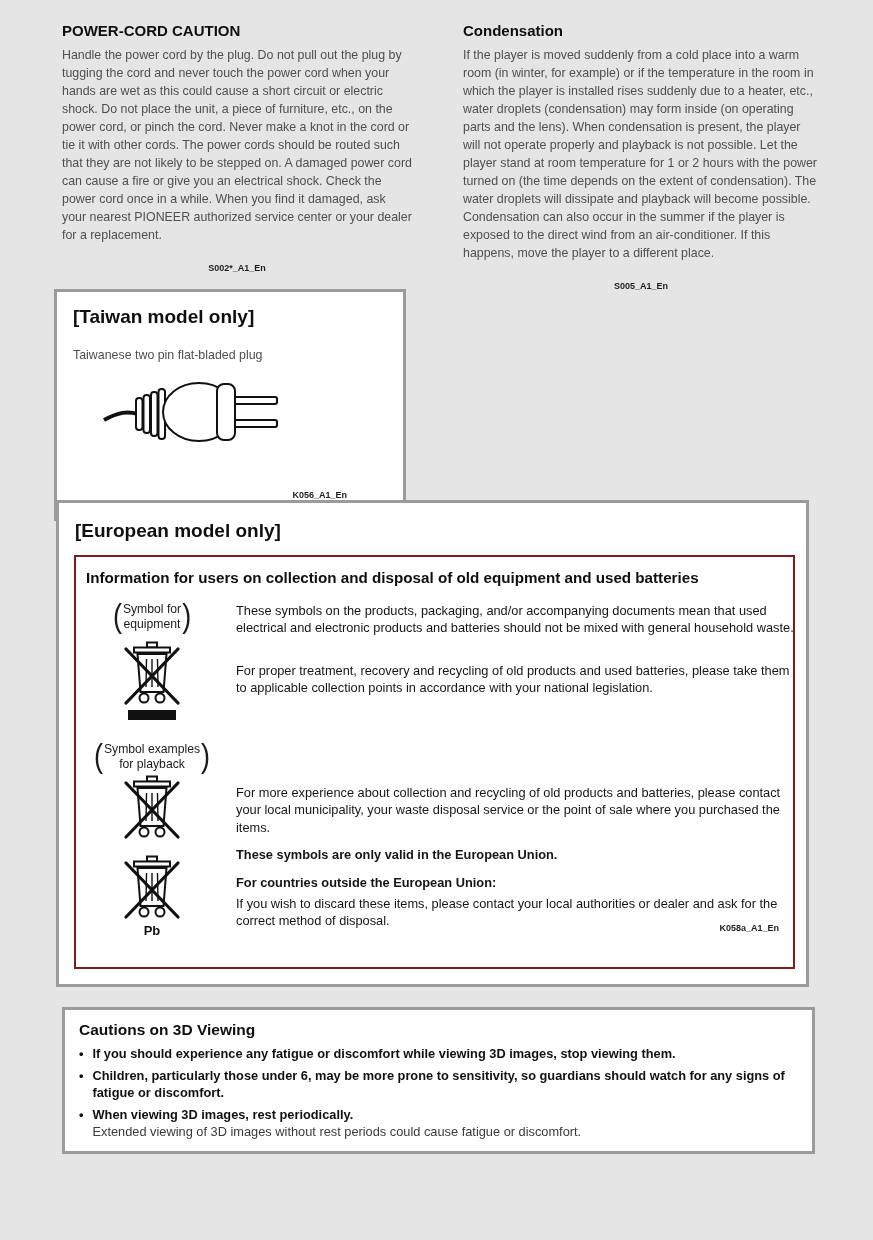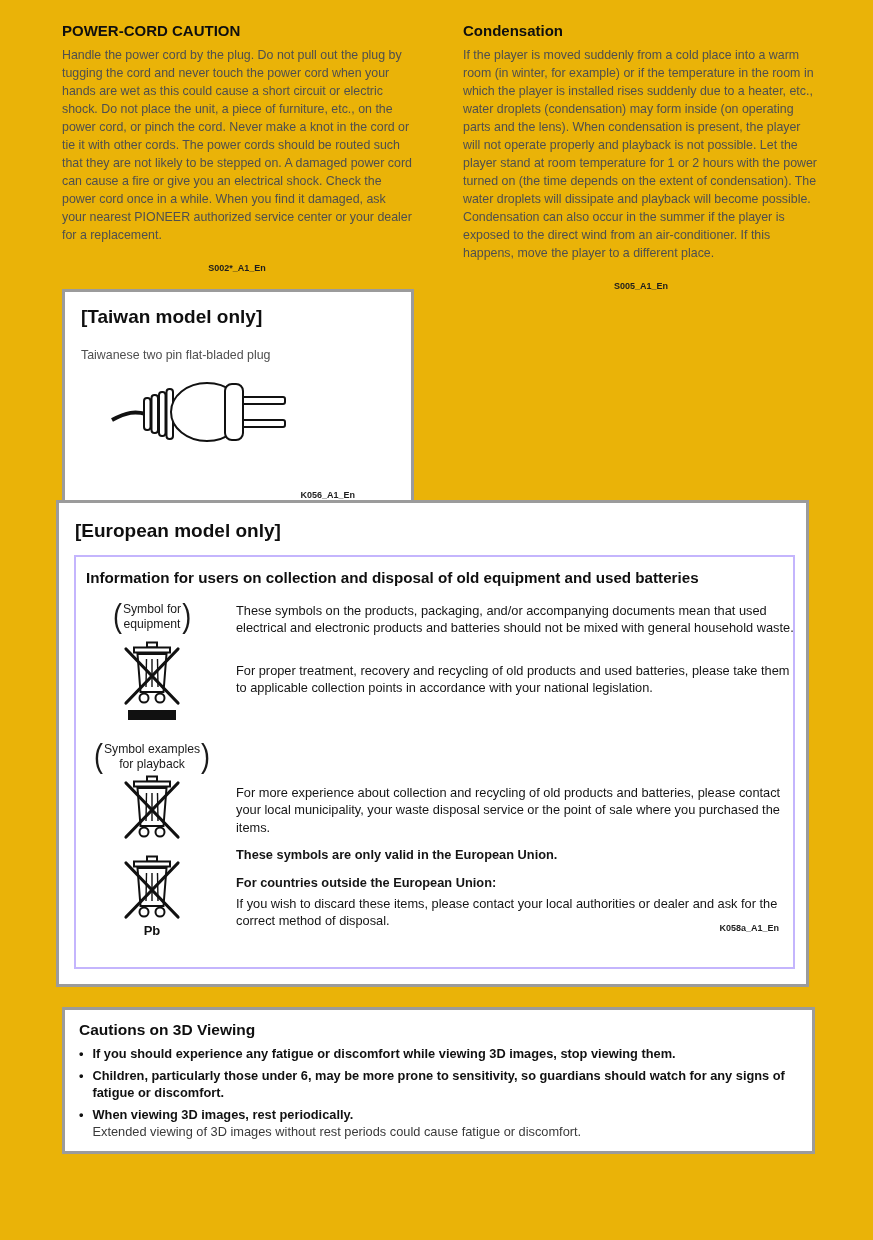--- a/index.html
+++ b/index.html
@@ -1,43 +1,43 @@
 <!DOCTYPE html>
 <html><head>
 <meta charset="utf-8">
 <style>
   * { margin:0; padding:0; box-sizing:border-box; }
   html, body { background:#fff; }
   body { font-family:"Liberation Sans","DejaVu Sans",sans-serif; color:#111; }
-  .page { position:relative; width:873px; height:1240px; margin:0 auto; background:#eab308; overflow:hidden; }
+  .page { position:relative; width:873px; height:1240px; margin:0 auto; background:#e5e5e5; overflow:hidden; }
 
   
   .top-col { position:absolute; top:22px; }
   .col-left  { left:62px;  width:350px; }
   .col-right { left:463px; width:356px; }
   .sec-heading { font-size:15px; font-weight:bold; color:#0f0f0f; margin-bottom:7px; }
   .body-text { font-size:12.4px; line-height:18px; color:#4f4f4f; }
   .code { font-size:9px; font-weight:bold; color:#1d1d1d; }
   .code-right { text-align:center; margin-top:19px; }
 
   
   .gray-box { position:absolute; background:#fff; border:3px solid #9b9b9b; }
   .box-title { font-size:19px; font-weight:bold; color:#0f0f0f; }
 
   
-  .taiwan-box { left:62px; top:289px; width:352px; height:232px; }
+  .taiwan-box { left:54px; top:289px; width:352px; height:232px; }
   .taiwan-title { position:absolute; left:16px; top:14px; }
   .taiwan-sub { position:absolute; left:16px; top:56px; font-size:12.4px; color:#4f4f4f; }
   .plug { position:absolute; left:46px; top:78px; }
   .taiwan-code { position:absolute; right:56px; bottom:18px; }
 
   
   .euro-box { left:56px; top:500px; width:753px; height:487px; }
   .euro-title { position:absolute; left:16px; top:17px; }
-  .info-box { position:absolute; left:15px; top:52px; width:721px; height:414px; border:2px solid #c4b5fd; background:#fff; }
+  .info-box { position:absolute; left:15px; top:52px; width:721px; height:414px; border:2px solid #7f1d1d; background:#fff; }
   .info-title { position:absolute; left:10px; top:12px; width:706px; font-size:15.2px; font-weight:bold; color:#0f0f0f; }
 
   .sym-label { position:absolute; left:0; width:152px; display:flex; align-items:center; justify-content:center; gap:1px; }
   .sym-label .lbl { font-size:12.2px; color:#1a1a1a; text-align:center; white-space:pre-line; line-height:15px; }
   .paren { font-size:27px; font-weight:400; color:#1a1a1a; transform:scaleY(1.2); }
   .label-equipment { top:44px; }
   .label-battery { top:184px; }
   .bin { position:absolute; left:47px; }
   .bin-1 { top:84px; }
   .bin-2 { top:218px; }

